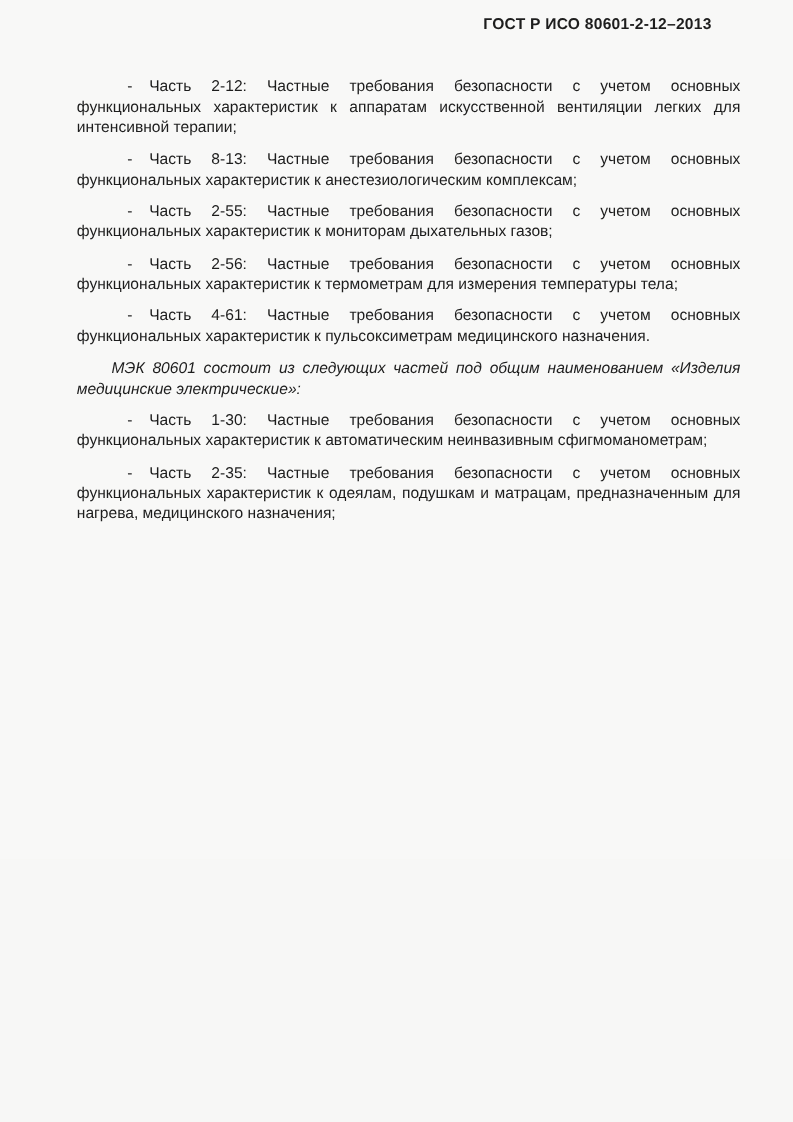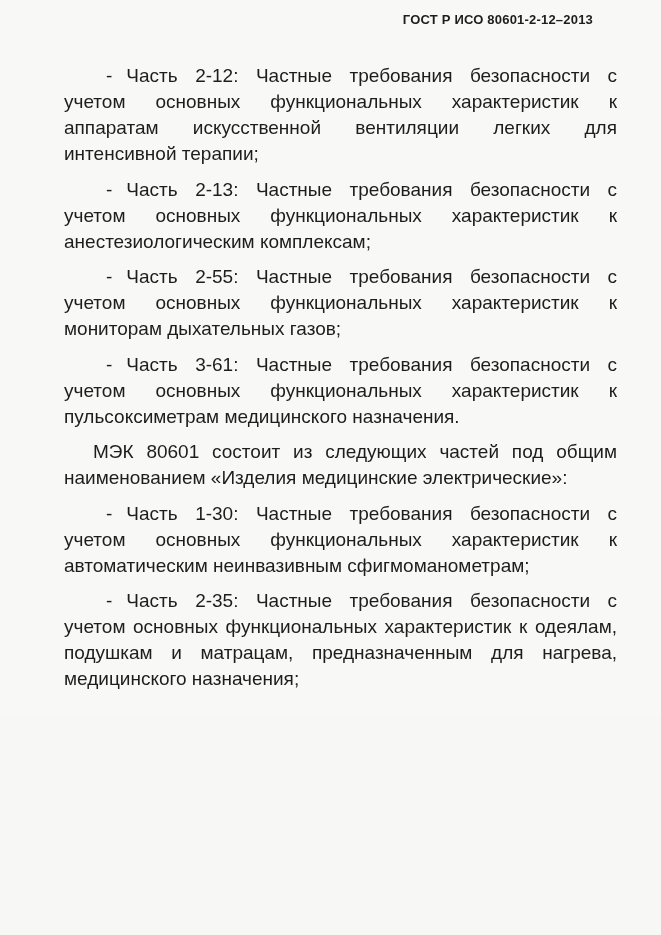--- a/index.html
+++ b/index.html
@@ -24,55 +24,56 @@
     text-align: right;
     font-weight: bold;
     font-size: 13px;
     letter-spacing: 0.2px;
   }
   .content {
     position: absolute;
     top: 63px;
     left: 64px;
     width: 553px;
-    font-size: 19px;
-    line-height: 26px;
+    font-size: 13px;
+    line-height: 17px;
     text-align: justify;
   }
   .content p {
     margin: 0 0 9.5px 0;
   }
   p.li  { text-indent: 42px; }
-  p.mid { text-indent: 29px; }
+  p.mid { text-indent: 29px; font-style: italic; }
   p.fin { text-indent: 21px; }
   .dash { margin-right: 14px; }
   .page-number {
     position: absolute;
     top: 885px;
     right: 48px;
     font-size: 14px;
   }
 </style>
 </head>
 <body>
 
 <div class="page">
 
   <div class="doc-header">ГОСТ Р ИСО 80601-2-12–2013</div>
 
   <div class="content">
 
     <p class="li"><span class="dash">-</span><span>Часть 2-12: Частные требования безопасности с учетом основных функциональных характеристик к аппаратам искусственной вентиляции легких для интенсивной терапии;</span></p>
 
-    <p class="li"><span class="dash">-</span><span>Часть 2-13: Частные требования безопасности с учетом основных функциональных характеристик к анестезиологическим комплексам;</span></p>
+    <p class="li"><span class="dash">-</span><span>Часть 8-13: Частные требования безопасности с учетом основных функциональных характеристик к анестезиологическим комплексам;</span></p>
 
     <p class="li"><span class="dash">-</span><span>Часть 2-55: Частные требования безопасности с учетом основных функциональных характеристик к мониторам дыхательных газов;</span></p>
 
+    <p class="li"><span class="dash">-</span><span>Часть 2-56: Частные требования безопасности с учетом основных функциональных характеристик к термометрам для измерения температуры тела;</span></p>
 
-    <p class="li"><span class="dash">-</span><span>Часть 3-61: Частные требования безопасности с учетом основных функциональных характеристик к пульсоксиметрам медицинского назначения.</span></p>
+    <p class="li"><span class="dash">-</span><span>Часть 4-61: Частные требования безопасности с учетом основных функциональных характеристик к пульсоксиметрам медицинского назначения.</span></p>
 
     <p class="mid">МЭК 80601 состоит из следующих частей под общим наименованием «Изделия медицинские электрические»:</p>
 
     <p class="li"><span class="dash">-</span><span>Часть 1-30: Частные требования безопасности с учетом основных функциональных характеристик к автоматическим неинвазивным сфигмоманометрам;</span></p>
 
     <p class="li"><span class="dash">-</span><span>Часть 2-35: Частные требования безопасности с учетом основных функциональных характеристик к одеялам, подушкам и матрацам, предназначенным для нагрева, медицинского назначения;</span></p>
 
 
 
 

